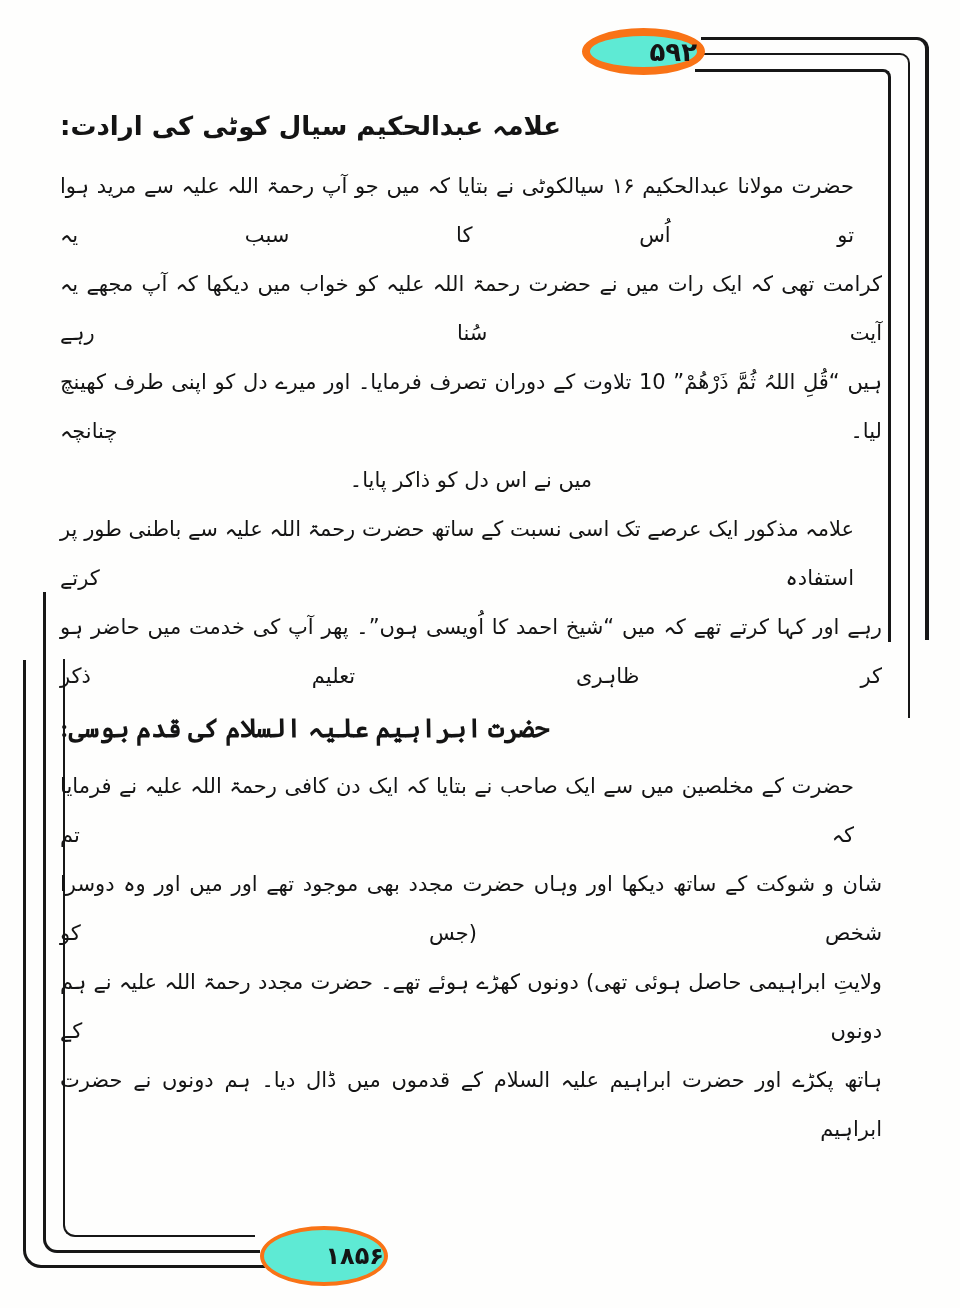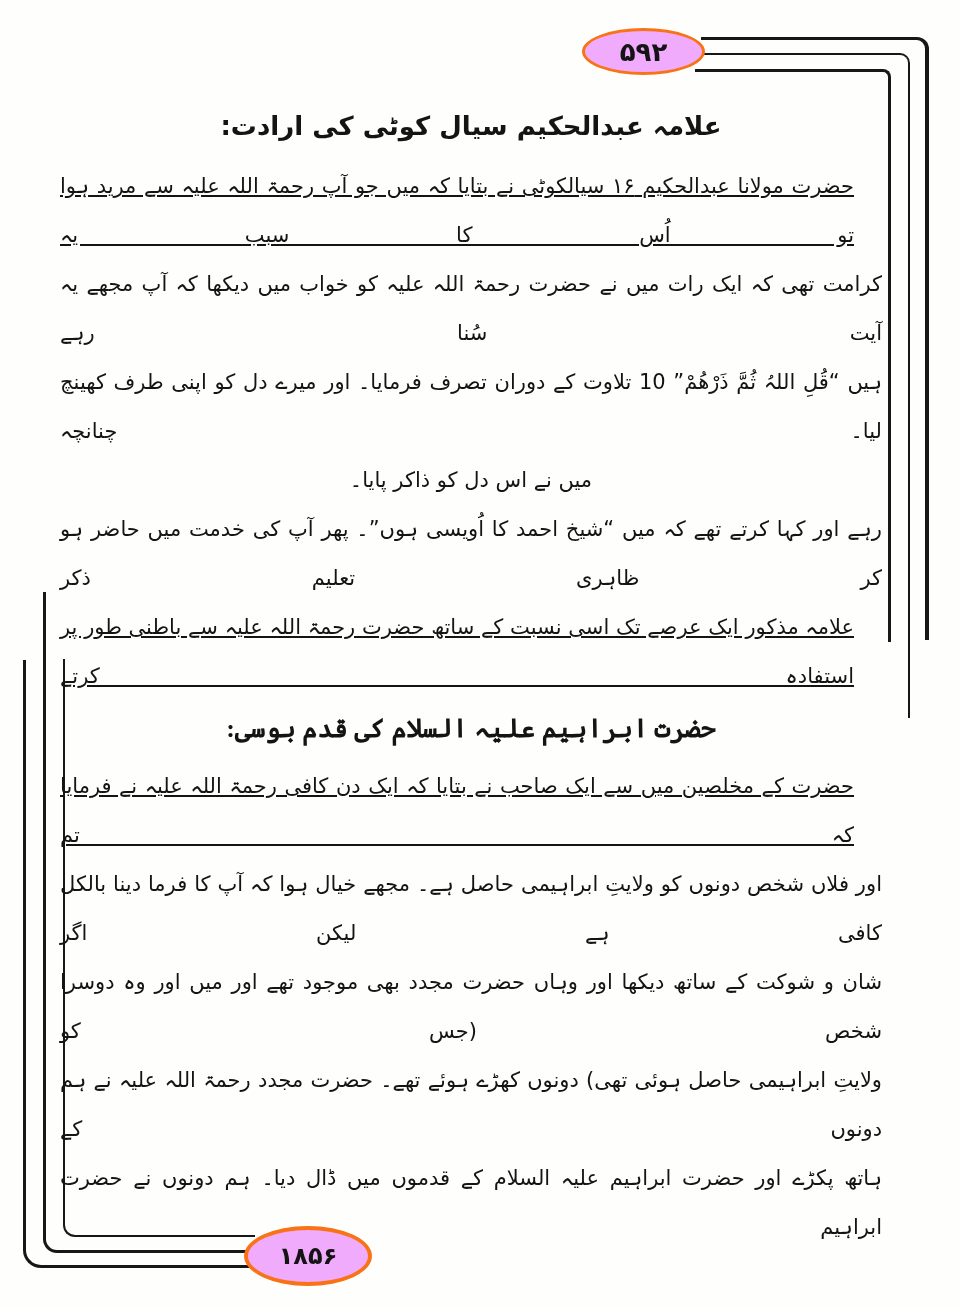--- a/index.html
+++ b/index.html
@@ -24,50 +24,50 @@
   #frame-bl-outer { top: 660px; left: 23px; width: 242px; height: 608px;
     border-left-width: 3px; border-bottom-width: 3px; border-bottom-left-radius: 18px; }
   #frame-bl-mid   { top: 592px; left: 43px; width: 217px; height: 661px;
     border-left-width: 3px; border-bottom-width: 3px; border-bottom-left-radius: 14px; }
   #frame-bl-inner { top: 659px; left: 63px; width: 192px; height: 578px;
     border-left-width: 2px; border-bottom-width: 2px; border-bottom-left-radius: 12px; }
 
   
   .oval {
     position: absolute;
-    background: #f0abfc;
-    border: 3px solid #f97316;
+    background: #5eead4;
+    border: 8px solid #f97316;
     border-radius: 50%;
-    display: flex; align-items: center; justify-content: center;
+    display: flex; align-items: center; 
     font-weight: bold;
     direction: rtl;
     z-index: 5;
   }
   #oval-top    { left: 582px; top: 28px;   width: 123px; height: 47px; font-size: 26px; letter-spacing: 3px; }
-  #oval-bottom { left: 244px; top: 1226px; width: 128px; height: 60px; font-size: 24px; letter-spacing: 3px; border-width: 4px; }
+  #oval-bottom { left: 260px; top: 1226px; width: 128px; height: 60px; font-size: 24px; letter-spacing: 3px; border-width: 4px; }
 
   
   .text-col {
     position: absolute;
     top: 98px; left: 60px; width: 822px;
     direction: rtl;
     unicode-bidi: embed;
     font-size: 21px;
     line-height: 49px;
   }
   .heading {
     font-weight: bold;
     font-size: 26px;
     line-height: 56px;
     margin-bottom: 8px;
-    text-align: center;
+    text-align: left;
   }
   .heading.h2 { margin-top: 0; margin-bottom: 5px; font-family: Liberation Serif, serif; }
   .line { text-align: justify; text-align-last: justify; }
-  .line.indent { padding-right: 28px; text-decoration: underline; }
+  .line.indent { padding-right: 28px; }
   .line.center { text-align: right; text-align-last: center; }
 </style>
 </head>
 <body>
 
 <div class="frame" id="frame-tr-outer"></div>
 <div class="frame" id="frame-tr-mid"></div>
 <div class="frame" id="frame-tr-inner"></div>
 <div class="frame" id="frame-bl-outer"></div>
 <div class="frame" id="frame-bl-mid"></div>
@@ -85,28 +85,27 @@
   <div class="heading h1">علامہ عبدالحکیم سیال کوٹی کی ارادت:</div>
 
   <div class="para p1">
     <div class="line indent">حضرت مولانا عبدالحکیم ۱۶ سیالکوٹی نے بتایا کہ میں جو آپ رحمۃ اللہ علیہ سے مرید ہوا تو اُس کا سبب یہ</div>
     <div class="line">کرامت تھی کہ ایک رات میں نے حضرت رحمۃ اللہ علیہ کو خواب میں دیکھا کہ آپ مجھے یہ آیت سُنا رہے</div>
     <div class="line">ہیں “قُلِ اللہُ ثُمَّ ذَرْھُمْ” 10 تلاوت کے دوران تصرف فرمایا۔ اور میرے دل کو اپنی طرف کھینچ لیا۔ چنانچہ</div>
     <div class="line center">میں نے اس دل کو ذاکر پایا۔</div>
   </div>
 
   <div class="para p2">
+    <div class="line indent">علامہ مذکور ایک عرصے تک اسی نسبت کے ساتھ حضرت رحمۃ اللہ علیہ سے باطنی طور پر استفادہ کرتے</div>
     <div class="line">رہے اور کہا کرتے تھے کہ میں “شیخ احمد کا اُویسی ہوں”۔ پھر آپ کی خدمت میں حاضر ہو کر ظاہری تعلیم ذکر</div>
-    <div class="line indent">علامہ مذکور ایک عرصے تک اسی نسبت کے ساتھ حضرت رحمۃ اللہ علیہ سے باطنی طور پر استفادہ کرتے</div>
   </div>
 
   <div class="heading h2">حضرت ابراہیم علیہ السلام کی قدم بوسی:</div>
 
   <div class="para p3">
     <div class="line indent">حضرت کے مخلصین میں سے ایک صاحب نے بتایا کہ ایک دن کافی رحمۃ اللہ علیہ نے فرمایا کہ تم</div>
-    <div class="line">اور فلاں شخص دونوں کو ولایتِ ابراہیمی حاصل ہے۔ مجھے خیال ہوا کہ آپ کا فرما دینا بالکل کافی ہے لیکن اگر</div>
     <div class="line">شان و شوکت کے ساتھ دیکھا اور وہاں حضرت مجدد بھی موجود تھے اور میں اور وہ دوسرا شخص (جس کو</div>
     <div class="line">ولایتِ ابراہیمی حاصل ہوئی تھی) دونوں کھڑے ہوئے تھے۔ حضرت مجدد رحمۃ اللہ علیہ نے ہم دونوں کے</div>
     <div class="line">ہاتھ پکڑے اور حضرت ابراہیم علیہ السلام کے قدموں میں ڈال دیا۔ ہم دونوں نے حضرت ابراہیم</div>
 
   </div>
 
 </div>
 
 </body></html>

